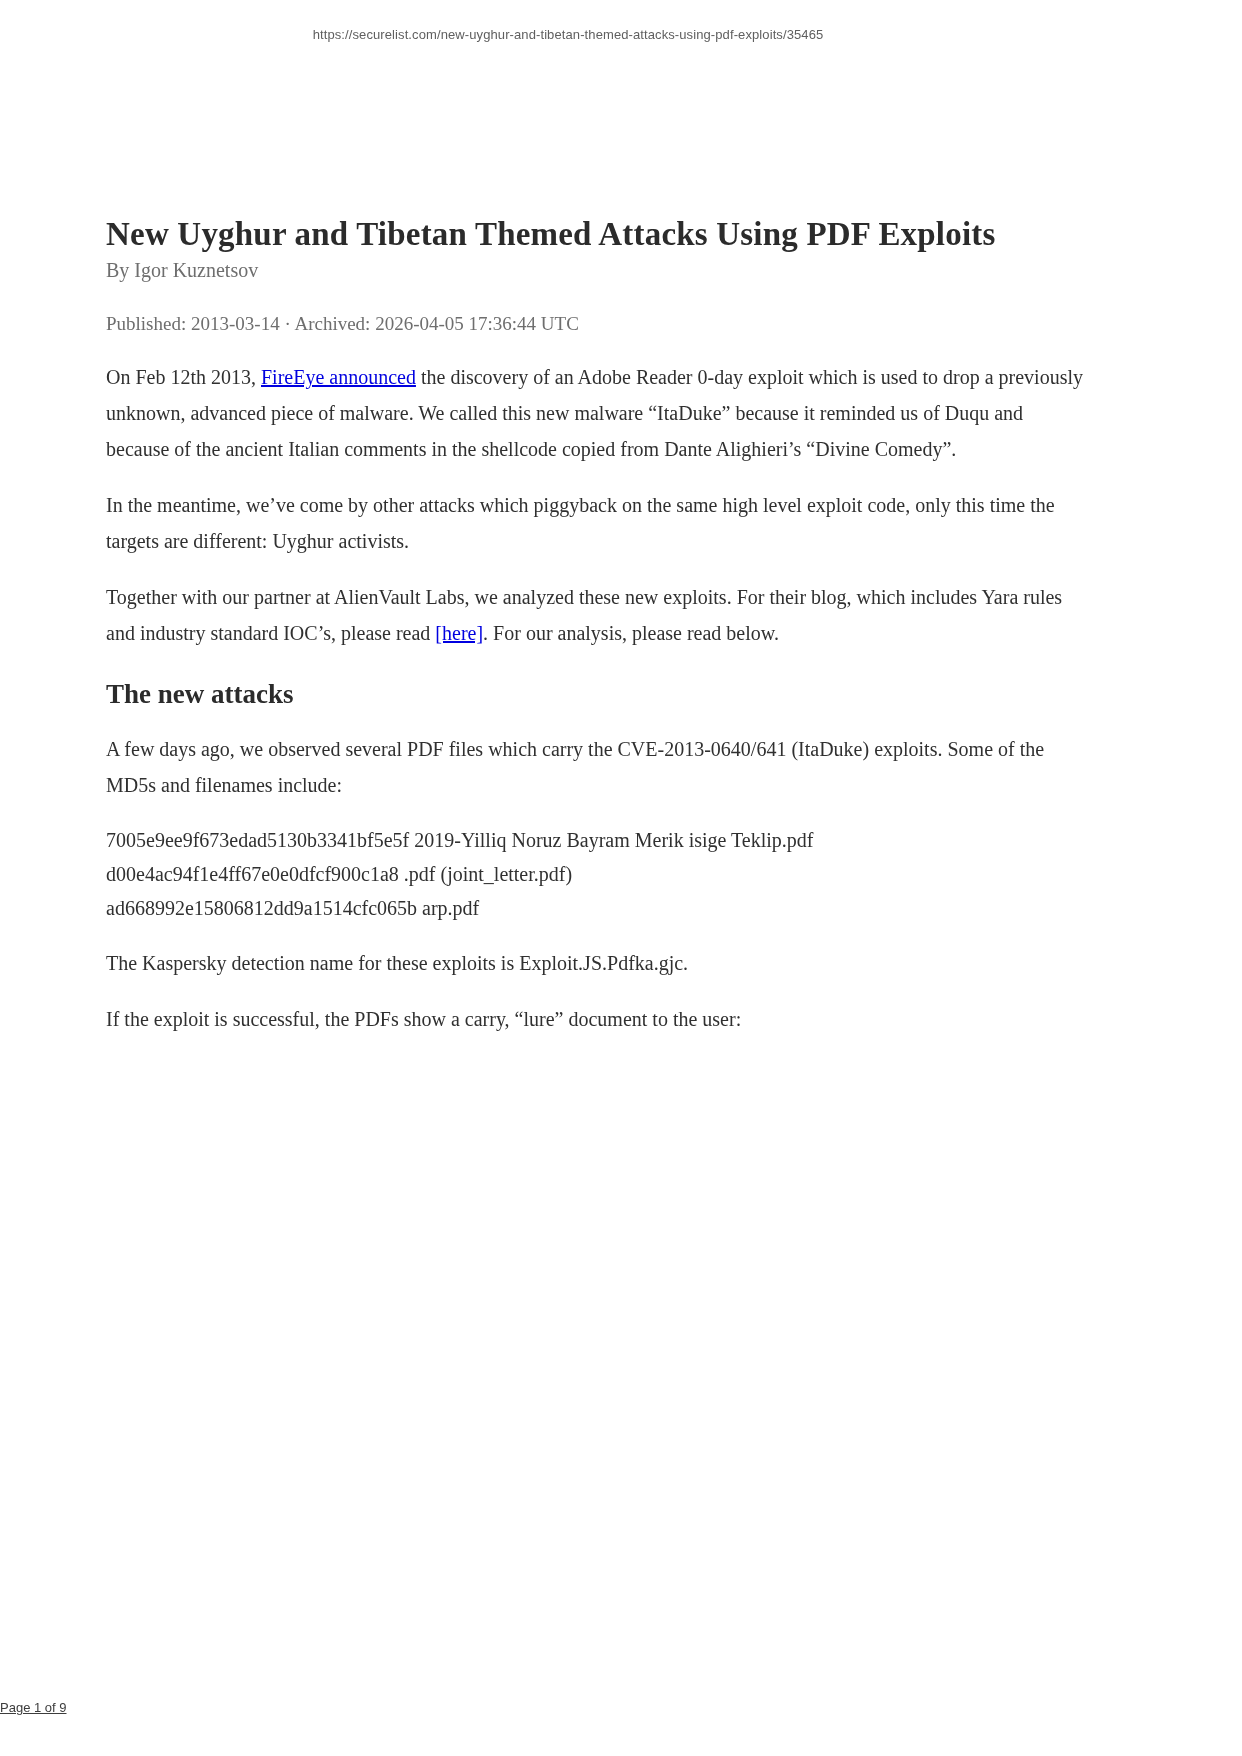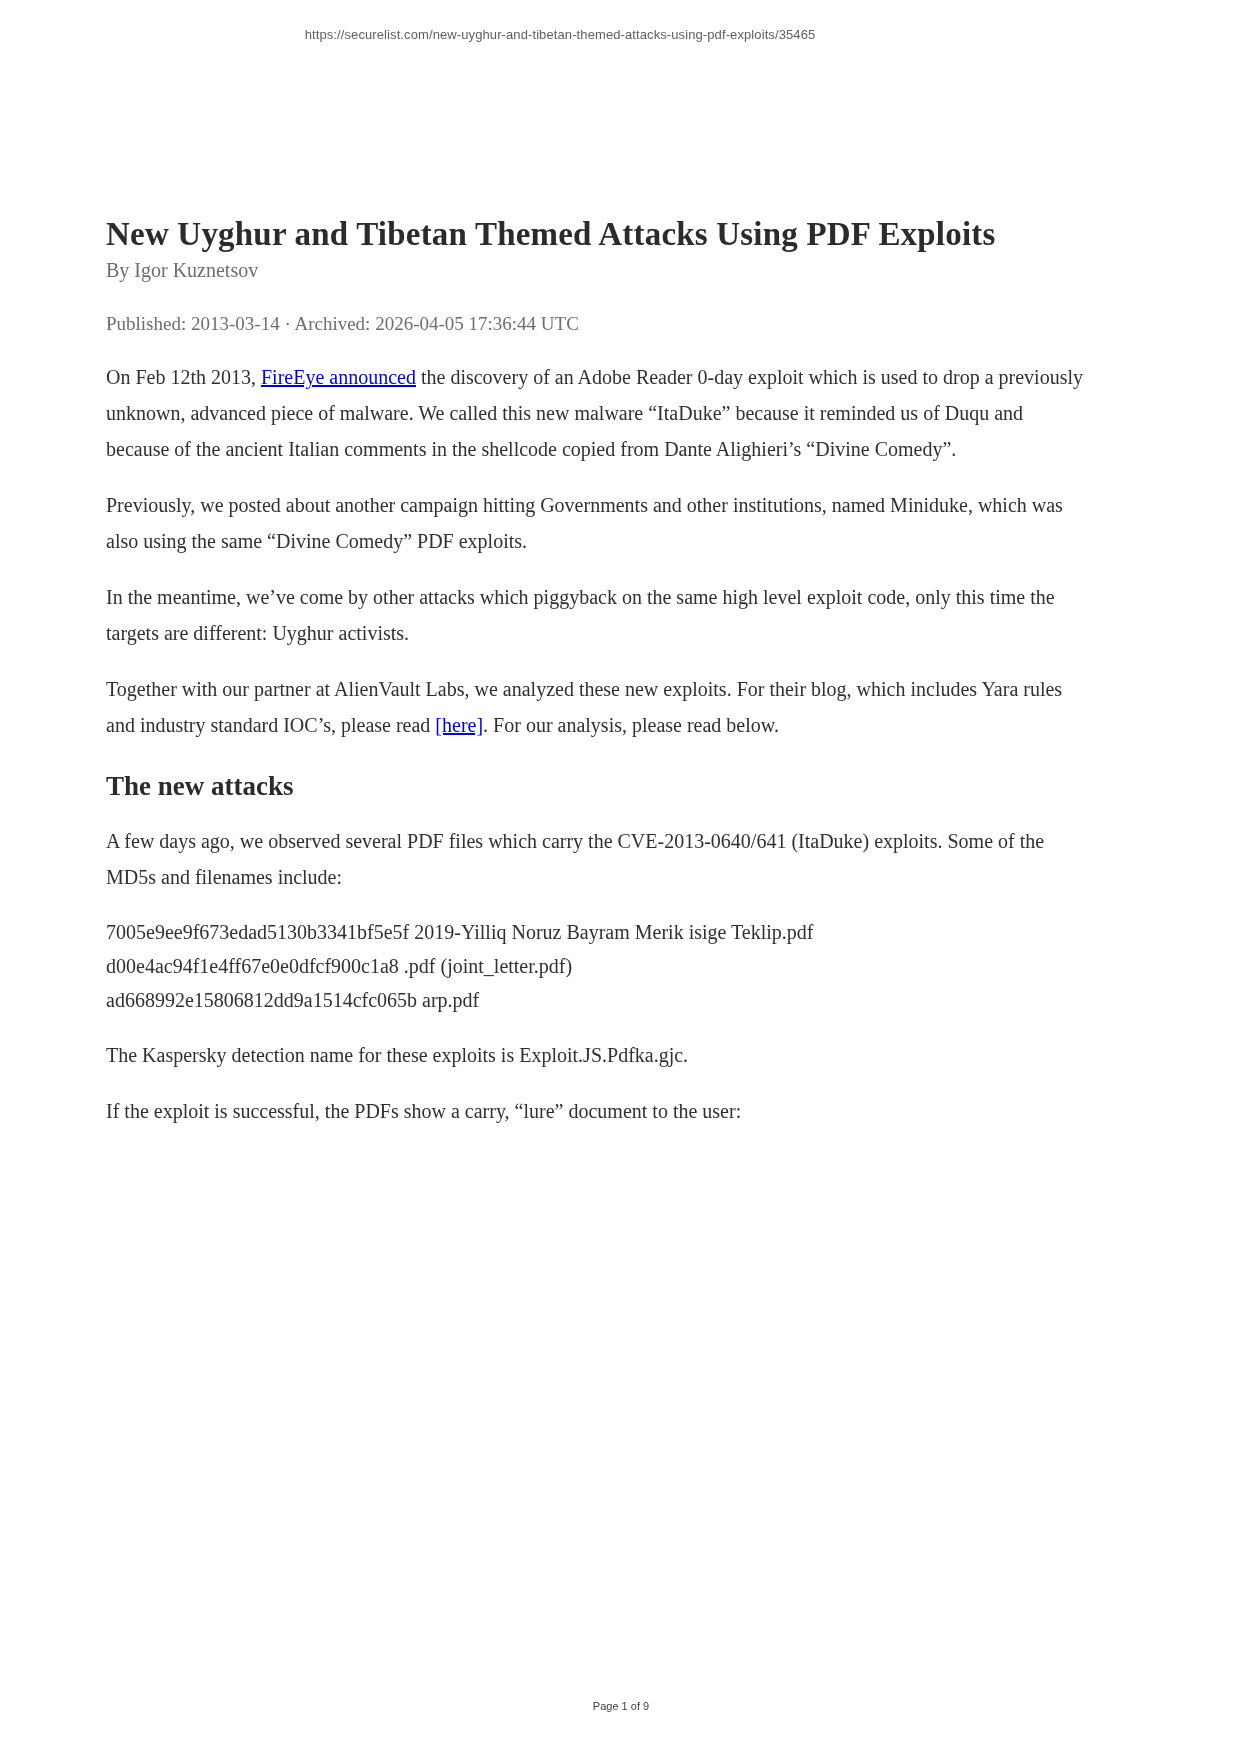--- a/index.html
+++ b/index.html
@@ -11,21 +11,21 @@
     position: relative;
     font-family: "Liberation Serif", serif;
     color: #333333;
     overflow: hidden;
   }
 
   
   .print-header {
     position: absolute;
     top: 27px;
-    left: 0;
+    left: 8px;
     width: 1120px;
     text-align: center;
     font-family: "Liberation Sans", sans-serif;
     font-size: 13px;
     color: #5f5f5f;
     letter-spacing: 0.1px;
   }
 
   
   .article {
@@ -86,42 +86,41 @@
     text-decoration: underline;
     cursor: pointer;
   }
 
   
   .print-footer {
     position: absolute;
     top: 1700px;
     left: 0;
     width: 1242px;
-    text-align: center;
     font-family: "Liberation Sans", sans-serif;
-    font-size: 11px;
+    font-size: 13px;
     color: #3d3d3d;
+    text-decoration: underline;
   }
 </style>
 </head>
 <body>
 
 <div class="print-header">https://securelist.com/new-uyghur-and-tibetan-themed-attacks-using-pdf-exploits/35465</div>
 
 <main class="article">
 
   <h1 class="article-title">New Uyghur and Tibetan Themed Attacks Using PDF Exploits</h1>
 
   <p class="byline">By Igor Kuznetsov</p>
 
   <p class="meta">Published: 2013-03-14 · Archived: 2026-04-05 17:36:44 UTC</p>
 
   <p class="body-para"><span>On Feb 12th 2013, </span><a class="inline-link" href="#">FireEye announced</a><span> the discovery of an Adobe Reader 0-day exploit which is used to drop a previously unknown, advanced piece of malware. We called this new malware “ItaDuke” because it reminded us of Duqu and because of the ancient Italian comments in the shellcode copied from Dante Alighieri’s “Divine Comedy”.</span></p>
 
-  <p class="body-para">Previously, we posted about another campaign hitting Governments and other institutions, named Miniduke, which was also using the same “Divine Comedy” PDF exploits.</p>
 
   <p class="body-para">In the meantime, we’ve come by other attacks which piggyback on the same high level exploit code, only this time the targets are different: Uyghur activists.</p>
 
   <p class="body-para"><span>Together with our partner at AlienVault Labs, we analyzed these new exploits. For their blog, which includes Yara rules and industry standard IOC’s, please read </span><a class="inline-link" href="#">[here]</a><span>. For our analysis, please read below.</span></p>
 
   <h2 class="section-heading">The new attacks</h2>
 
   <p class="body-para">A few days ago, we observed several PDF files which carry the CVE-2013-0640/641 (ItaDuke) exploits. Some of the MD5s and filenames include:</p>
 
   <p class="md5-block">

